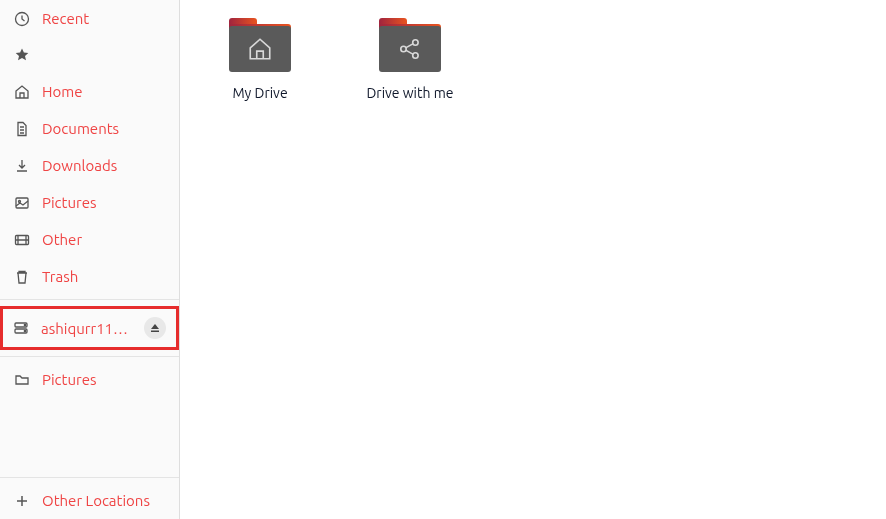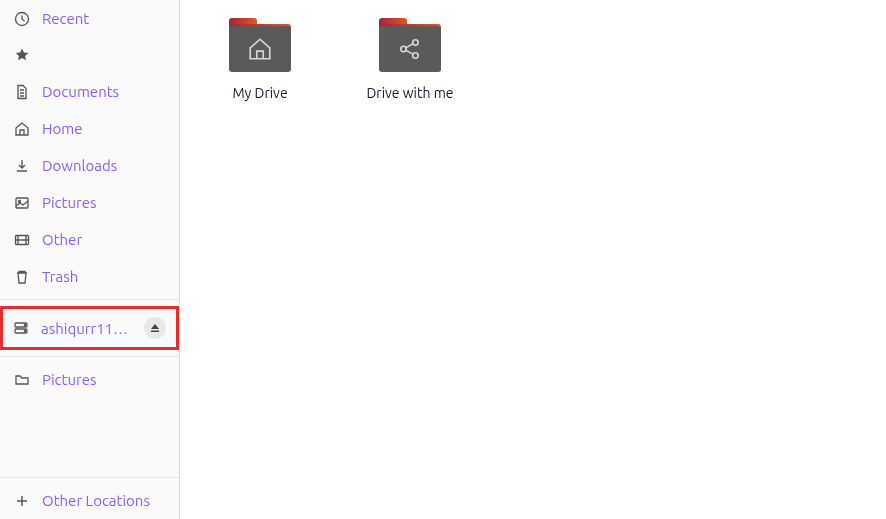--- a/index.html
+++ b/index.html
@@ -21,21 +21,21 @@
       flex-direction: column;
       height: 100%;
     }
     .sidebar-spacer { flex: 1; }
     .sidebar-item {
       display: flex;
       align-items: center;
       gap: 12px;
       padding: 10px 14px;
       cursor: pointer;
-      color: #8b5cf6;
+      color: #ef4444;
     }
     .sidebar-item .icon {
       width: 16px;
       height: 16px;
       display: flex;
       align-items: center;
       justify-content: center;
       flex-shrink: 0;
       color: #555;
     }
@@ -144,35 +144,35 @@
     <span class="icon">
       <svg width="16" height="16" viewBox="0 0 16 16" fill="currentColor">
           <path d="M8 1.5l1.9 4 4.4.4-3.3 3 1 4.3L8 11l-4 2.2 1-4.3-3.3-3 4.4-.4z"></path>
         </svg>
     </span>
   </div>
 
   <div class="sidebar-item">
     <span class="icon">
       <svg width="16" height="16" viewBox="0 0 16 16" fill="none" stroke="currentColor" stroke-width="1.3">
+          <path d="M2 7l6-5 6 5v7H2z"></path>
+          <path d="M6 14V9h4v5"></path>
+        </svg>
+    </span>
+    <span class="label">Home</span>
+  </div>
+
+  <div class="sidebar-item">
+    <span class="icon">
+      <svg width="16" height="16" viewBox="0 0 16 16" fill="none" stroke="currentColor" stroke-width="1.3">
           <path d="M4 1.5h5l3 3v10H4z"></path>
           <path d="M6 6h4M6 9h4M6 12h4"></path>
         </svg>
     </span>
     <span class="label">Documents</span>
-  </div>
-
-  <div class="sidebar-item">
-    <span class="icon">
-      <svg width="16" height="16" viewBox="0 0 16 16" fill="none" stroke="currentColor" stroke-width="1.3">
-          <path d="M2 7l6-5 6 5v7H2z"></path>
-          <path d="M6 14V9h4v5"></path>
-        </svg>
-    </span>
-    <span class="label">Home</span>
   </div>
 
   <div class="sidebar-item">
     <span class="icon">
       <svg width="16" height="16" viewBox="0 0 16 16" fill="none" stroke="currentColor" stroke-width="1.3">
           <path d="M8 2v8M5 7l3 3 3-3M3 13h10"></path>
         </svg>
     </span>
     <span class="label">Downloads</span>
   </div>

